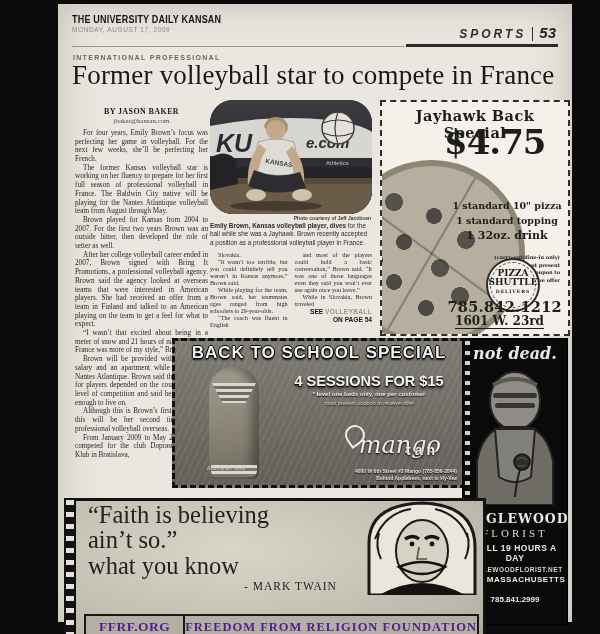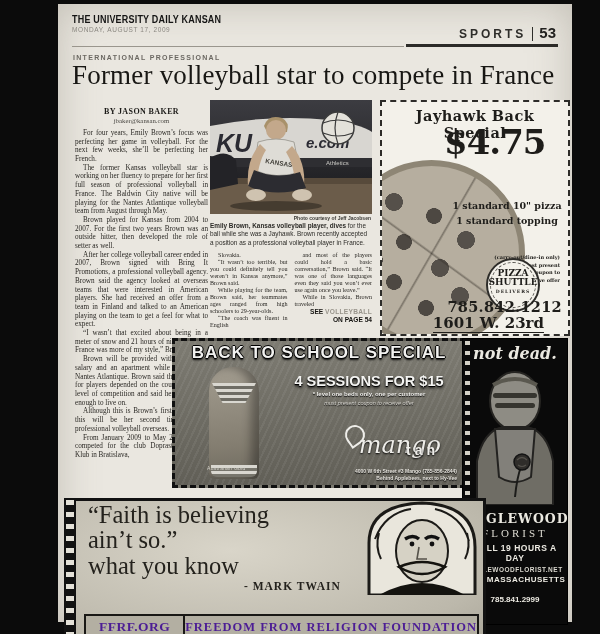--- a/index.html
+++ b/index.html
@@ -4,35 +4,35 @@
 <style>
   html,body{margin:0;padding:0;}
   body{width:600px;height:634px;background:#0b0b0b;overflow:hidden;position:relative;
        font-family:"Liberation Sans",sans-serif;-webkit-font-smoothing:antialiased;}
   .page{position:absolute;left:58px;top:4px;width:514px;height:618px;background:#eae7e0;
         box-shadow:inset 0 0 40px rgba(120,115,100,.35);}
   
   .masthead-logo{position:absolute;left:14px;top:9px;font-size:9px;font-weight:bold;color:#141414;
         text-transform:uppercase;letter-spacing:.2px;transform:scaleY(1.25);transform-origin:left top;white-space:nowrap;}
   .masthead-date{position:absolute;left:14px;top:22px;font-size:6.5px;color:#8a8780;letter-spacing:.6px;}
-  .section-head{position:absolute;right:16px;top:20px;display:flex;align-items:baseline;}
+  .section-head{position:absolute;right:16px;top:20px;display:flex;align-items:baseline;font-style:italic;}
   .section-label{font-size:12px;font-weight:bold;letter-spacing:3px;color:#2e2d2a;padding-right:6px;border-right:1.5px solid #2e2d2a;}
   .page-number{font-size:15px;font-weight:bold;color:#232220;padding-left:6px;}
   .rule-thin{position:absolute;left:14px;right:168px;top:42px;border-top:1px solid #9a968d;}
   .rule-thick{position:absolute;right:14px;width:152px;top:40px;border-top:3px solid #2c2b28;}
   
   .kicker{position:absolute;left:15px;top:50px;font-size:7px;font-weight:bold;letter-spacing:1.3px;color:#6b6862;}
   .headline{position:absolute;left:14px;top:56px;width:500px;font-family:"Liberation Serif",serif;
         font-size:27px;color:#181714;letter-spacing:.2px;}
   .byline{font-size:8px;font-weight:bold;color:#1c1b18;text-align:center;letter-spacing:.4px;}
   .byline-email{font-size:6.8px;color:#4a4843;text-align:center;margin-bottom:4px;}
   .col{font-family:"Liberation Serif",serif;color:#2a2824;text-align:justify;}
   .col p{margin:0;text-indent:8px;}
   .col1{position:absolute;left:17px;top:103px;width:133px;font-size:7.2px;line-height:1.21;}
-  .photo{position:absolute;left:152px;top:96px;width:162px;height:114px;background:#17171a;overflow:hidden;}
+  .photo{position:absolute;left:152px;top:96px;width:162px;height:114px;background:#17171a;overflow:hidden;border-radius:23px;}
   .photo svg{display:block;}
   .photo-credit{position:absolute;left:152px;top:211px;width:161px;text-align:right;font-size:5px;font-weight:bold;color:#3a3935;}
   .caption{position:absolute;left:152px;top:218px;width:161px;font-size:6.4px;line-height:1.3;color:#2c2b27;}
   .caption b{font-weight:bold;}
   .cols23{position:absolute;left:152px;top:248px;width:162px;display:flex;gap:7px;}
   .cols23 .subcol{flex:1;font-size:6.1px;line-height:1.15;}
   .continuation{margin-top:7px;text-align:right;font-family:"Liberation Sans",sans-serif;
         font-size:6.6px;font-weight:bold;color:#161512;text-indent:0;}
   .continuation .slug{color:#98948b;letter-spacing:.3px;}
   
@@ -59,21 +59,21 @@
   .pz-item3{font-size:11px;line-height:1.5;}
   .pz-fine{position:absolute;right:8px;top:152px;text-align:right;font-weight:bold;font-size:5px;line-height:1.5;}
   .pz-stamp{position:absolute;left:104px;top:156px;width:50px;height:50px;border:2px solid #2d2c29;border-radius:50%;
         background:#f3f1ea;text-align:center;}
   .pz-stamp::before{content:"";position:absolute;inset:2px;border:1px dashed #55534e;border-radius:50%;}
   .pz-stamp div{position:relative;}
   .pz-stamp .l1{font-size:9px;font-weight:bold;margin-top:9px;line-height:1;}
   .pz-stamp .l2{font-size:9px;font-weight:bold;line-height:1.05;}
   .pz-stamp .l3{font-size:4.5px;font-weight:bold;letter-spacing:1px;margin-top:2px;}
   .pz-phone{position:absolute;right:6px;top:196px;font-size:14.5px;font-weight:bold;letter-spacing:.3px;}
-  .pz-address{position:absolute;right:24px;top:212px;font-size:15px;font-weight:bold;border-bottom:1.5px solid #1e1d1a;padding-bottom:0;}
+  .pz-address{position:absolute;right:24px;top:212px;font-size:12px;font-weight:bold;border-bottom:1.5px solid #1e1d1a;padding-bottom:0;}
   
   .tan-ad{position:absolute;left:114px;top:334px;width:288px;height:144px;border:3px dashed #101010;
         background:linear-gradient(#7d7b72,#615f57);overflow:hidden;color:#f0efec;}
   .tan-ad::before{content:"";position:absolute;inset:0;
         background:repeating-linear-gradient(115deg,rgba(255,255,255,.06) 0 2px,transparent 2px 6px);}
   .tan-banner{position:absolute;left:0;right:0;top:2px;text-align:center;font-size:17px;font-weight:bold;letter-spacing:1px;
         color:#f2f2f0;text-shadow:-1px 0 #000,1px 0 #000,0 -1px #000,0 1px #000,0 2px 2px #000;}
   .tan-figure{position:absolute;left:30px;top:26px;width:60px;height:112px;}
   .tan-torso{position:absolute;left:4px;top:0;width:50px;height:112px;border-radius:24px 24px 6px 6px;
         background:linear-gradient(175deg,#a39d90,#837d70 70%,#6e6a5f);box-shadow:inset -8px 0 10px rgba(0,0,0,.35);}
@@ -108,21 +108,21 @@
   .fl-phone{font-size:8px;font-weight:bold;margin-top:11px;}
   
   .ffrf-ad{position:absolute;left:6px;top:494px;width:398px;height:124px;background:#121212;padding:12px;}
   .ffrf-ad::before{content:"";position:absolute;left:2px;top:2px;bottom:2px;width:8px;z-index:2;
         background:repeating-linear-gradient(180deg,#e4e1d8 0 5px,#121212 5px 12px);}
   .ffrf-inner{position:absolute;left:12px;top:3px;right:3px;bottom:3px;
         background:radial-gradient(ellipse at 38% 35%,#d9d5c9,#bcb8ab 75%,#aaa699);overflow:hidden;}
   .ffrf-quote{position:absolute;left:12px;top:1px;font-family:"Liberation Serif",serif;font-size:24.5px;
         line-height:1.04;color:#24221d;}
   .ffrf-attrib{position:absolute;left:168px;top:79px;font-family:"Liberation Serif",serif;font-size:11.5px;
-        font-weight:bold;letter-spacing:1px;color:#24221d;text-align:center;}
+        font-weight:normal;letter-spacing:1px;color:#24221d;text-align:center;}
   .ffrf-twain{position:absolute;right:0;top:-2px;}
   .ffrf-footer{position:absolute;left:8px;right:4px;bottom:3px;height:22px;display:flex;align-items:stretch;
         background:#b3afa2;border:2px solid #191815;font-family:"Liberation Serif",serif;color:#4c1d95;}
   .ffrf-footer .cell-l{width:100px;display:flex;align-items:center;justify-content:center;
         border-right:2px solid #191815;font-size:13.5px;font-weight:bold;letter-spacing:.5px;}
   .ffrf-footer .cell-r{flex:1;display:flex;align-items:center;justify-content:center;font-size:12.5px;
         font-weight:bold;letter-spacing:1px;white-space:nowrap;}
 </style>
 </head>
 <body>
@@ -204,20 +204,21 @@
     </div>
   </div>
 
   <div class="pizza-ad">
     <div class="pz-title">Jayhawk Back Special</div>
     <div class="pz-price">$4.75</div>
     <div class="pz-img"></div>
     <div class="pz-items">
       <div class="pz-item1">1 standard 10" pizza</div>
       <div class="pz-item2">1 standard topping</div>
+      <div class="pz-item3">1 32oz. drink</div>
     </div>
     <div class="pz-fine">
       <div>(carry-out/dine-in only)</div>
       <div>must present</div>
       <div>coupon to</div>
       <div>receive offer</div>
     </div>
     <div class="pz-stamp">
       <div class="l1">PIZZA</div>
       <div class="l2">SHUTTLE</div>

